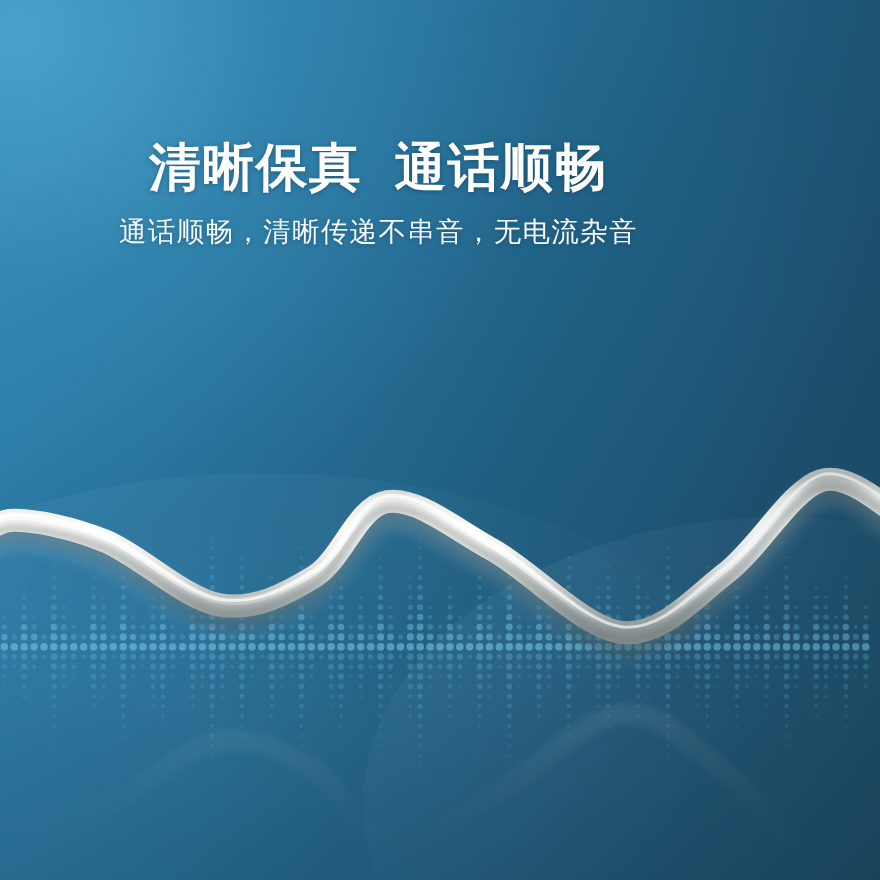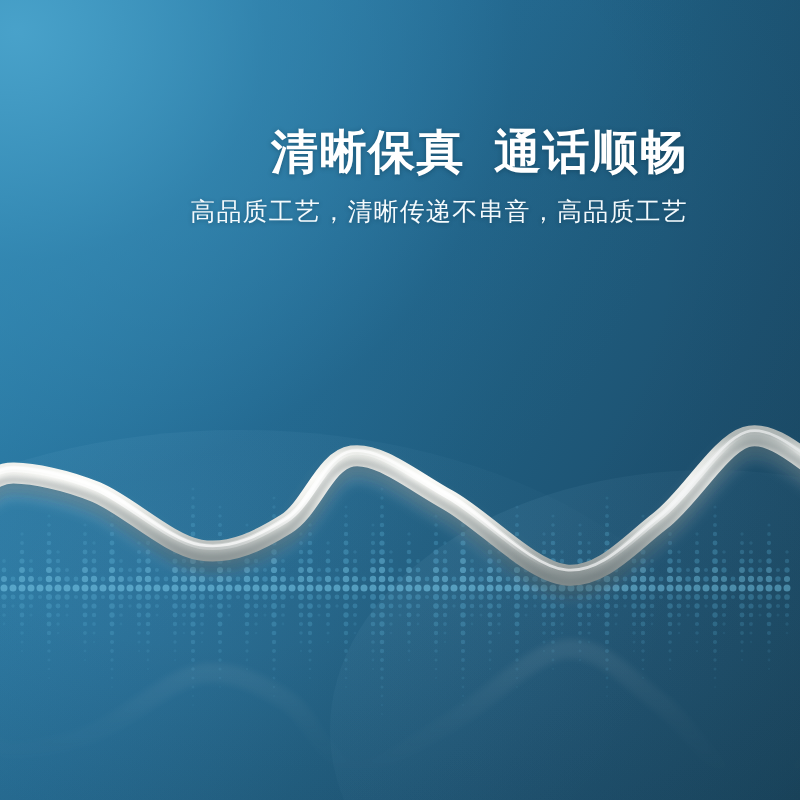--- a/index.html
+++ b/index.html
@@ -65,21 +65,21 @@
     height: 800px;
     pointer-events: none;
   }
 
   
   #textblock {
     position: absolute;
     left: 0;
     top: 124px;
     width: 688px;
-    text-align: right;
+    text-align: center;
   }
   #headline {
     font-size: 47px;
     font-weight: bold;
     color: #ffffff;
     letter-spacing: 1.5px;
     line-height: 1.18;
     text-shadow: 0 1px 5px rgba(8,42,62,0.42);
     white-space: pre;
   }
@@ -1117,16 +1117,16 @@
         <path d="M -20 489 C -14.3 486.3, -5.3 472.5, 14.0 473.0 C 33.3 473.5, 65.0 479.2, 96.0 492.0 C 127.0 504.8, 168.3 544.7, 200.0 550.0 C 231.7 555.3, 260.7 539.7, 286.0 524.0 C 311.3 508.3, 325.0 460.0, 352.0 456.0 C 379.0 452.0, 412.3 480.2, 448.0 500.0 C 483.7 519.8, 530.7 571.5, 566.0 575.0 C 601.3 578.5, 630.0 544.0, 660.0 521.0 C 690.0 498.0, 719.3 445.5, 746.0 437.0 C 772.7 428.5, 807.7 464.5, 820.0 470.0" fill="none" stroke="rgba(96,108,110,0.45)" stroke-width="6.3" stroke-linecap="round" opacity="1" filter="url(#softBlur)" transform="translate(0,6.930000000000001)"></path>
         <path d="M -20 489 C -14.3 486.3, -5.3 472.5, 14.0 473.0 C 33.3 473.5, 65.0 479.2, 96.0 492.0 C 127.0 504.8, 168.3 544.7, 200.0 550.0 C 231.7 555.3, 260.7 539.7, 286.0 524.0 C 311.3 508.3, 325.0 460.0, 352.0 456.0 C 379.0 452.0, 412.3 480.2, 448.0 500.0 C 483.7 519.8, 530.7 571.5, 566.0 575.0 C 601.3 578.5, 630.0 544.0, 660.0 521.0 C 690.0 498.0, 719.3 445.5, 746.0 437.0 C 772.7 428.5, 807.7 464.5, 820.0 470.0" fill="none" stroke="url(#cableSpec)" stroke-width="6.3" stroke-linecap="round" opacity="0.92" transform="translate(0,-4.2)"></path>
         <path d="M -20 489 C -14.3 486.3, -5.3 472.5, 14.0 473.0 C 33.3 473.5, 65.0 479.2, 96.0 492.0 C 127.0 504.8, 168.3 544.7, 200.0 550.0 C 231.7 555.3, 260.7 539.7, 286.0 524.0 C 311.3 508.3, 325.0 460.0, 352.0 456.0 C 379.0 452.0, 412.3 480.2, 448.0 500.0 C 483.7 519.8, 530.7 571.5, 566.0 575.0 C 601.3 578.5, 630.0 544.0, 660.0 521.0 C 690.0 498.0, 719.3 445.5, 746.0 437.0 C 772.7 428.5, 807.7 464.5, 820.0 470.0" fill="none" stroke="rgba(255,255,255,0.85)" stroke-width="2.73" stroke-linecap="round" opacity="0.8" transform="translate(0,-5.04)"></path>
       </g>
   </svg>
 
   <div class="vignette"></div>
 
   <div id="textblock">
     <div id="headline">清晰保真  通话顺畅</div>
-    <div id="subtitle">高品质工艺，清晰传递不串音，高品质工艺</div>
+    <div id="subtitle">通话顺畅，清晰传递不串音，无电流杂音</div>
   </div>
 
 </div>
 
 </body></html>

